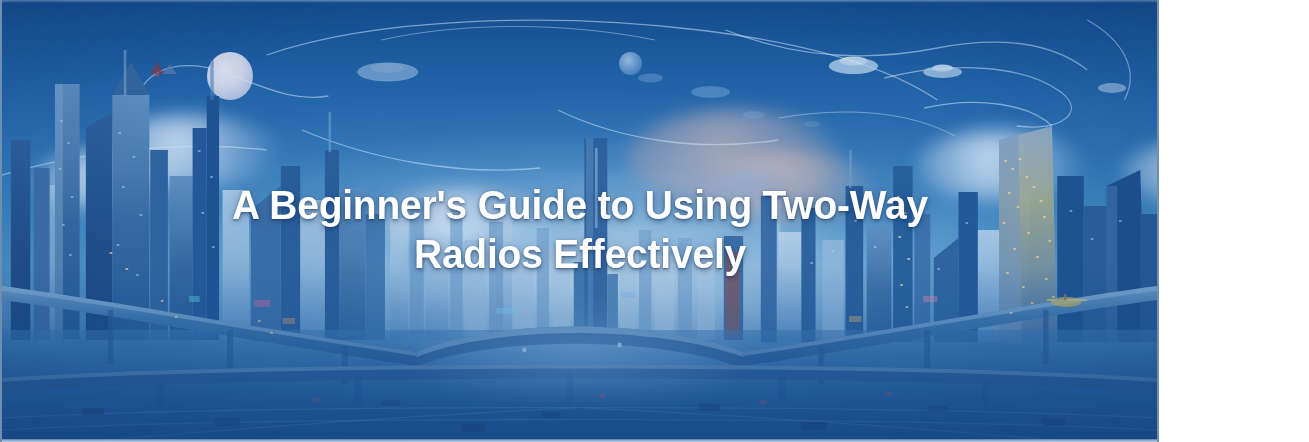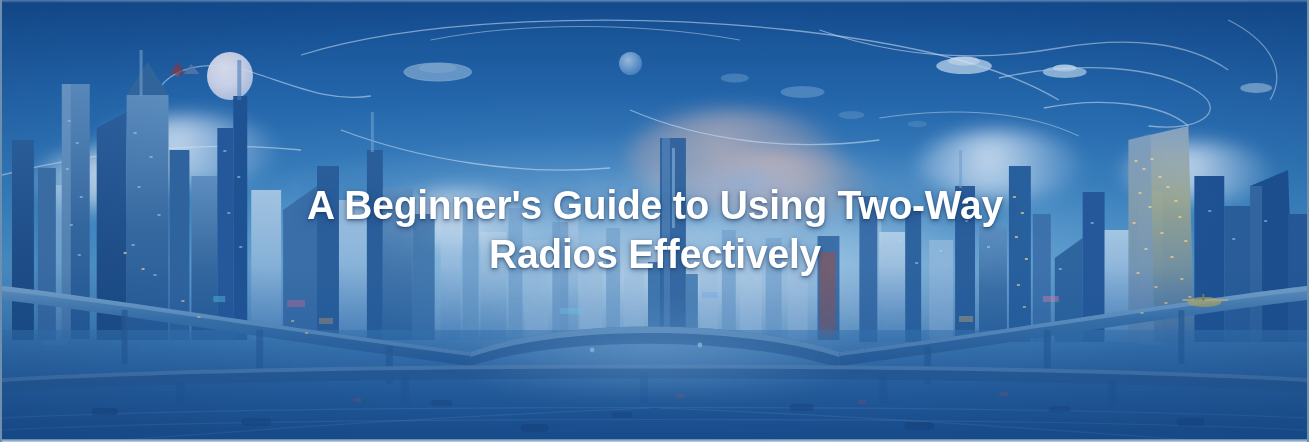--- a/index.html
+++ b/index.html
@@ -6,21 +6,21 @@
     margin: 0;
     padding: 0;
     background: #ffffff;
   }
   body {
     font-family: "Liberation Sans", sans-serif;
   }
 
   .hero-banner {
     position: relative;
-    width: 1309px;
+    width: 1159px;
     height: 442px;
     overflow: hidden;
     box-sizing: border-box;
     border-left: 2px solid #6f8fae;
     border-right: 2px solid #6f8fae;
     background: #1b5596;
   }
 
   
   .sky {

